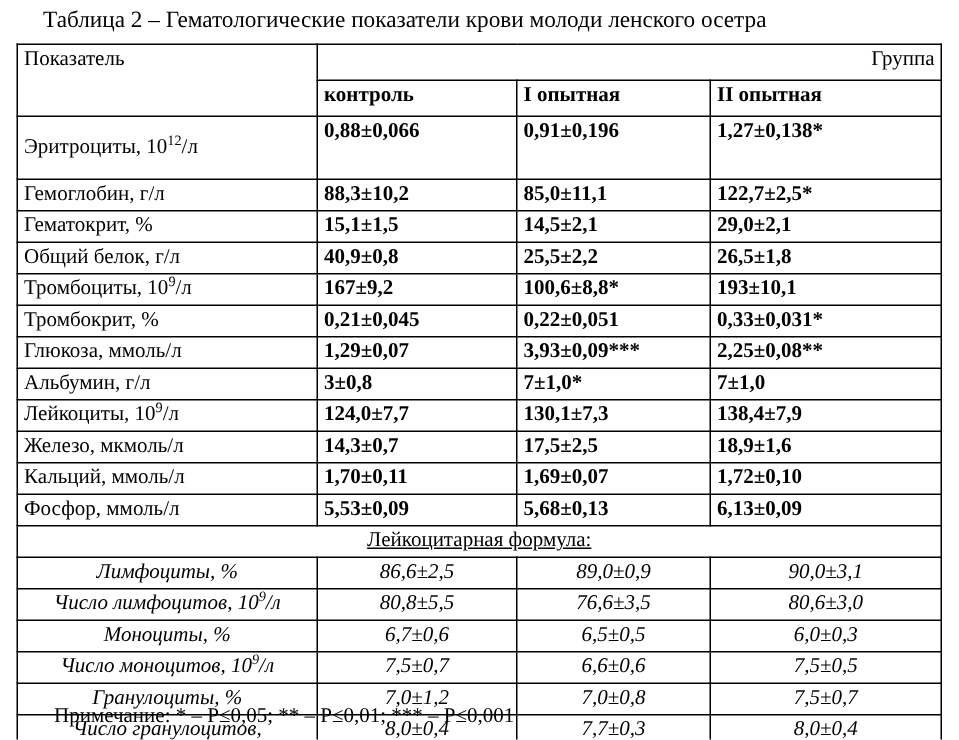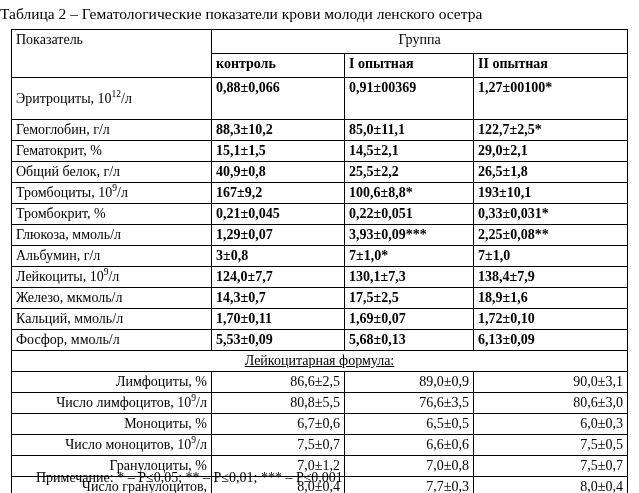--- a/index.html
+++ b/index.html
@@ -17,21 +17,21 @@
   .page {
     position: relative;
     width: 639px;
     height: 493px;
   }
   .table-caption {
     position: absolute;
     left: 0;
     top: 4px;
     width: 511px;
-    text-align: left;
+    text-align: right;
     font-size: 15.5px;
     line-height: 20px;
     white-space: nowrap;
   }
   .tbl-wrap {
     position: absolute;
     left: 11px;
     top: 29px;
     width: 616px;
   }
@@ -48,22 +48,22 @@
     line-height: 17px;
     font-size: 14px;
   }
   col.c0 { width: 200px; }
   col.c1 { width: 133px; }
   col.c2 { width: 129px; }
   col.c3 { width: 154px; }
 
   td.lbl { text-align: left; }
   td.val { text-align: left; font-weight: bold; }
-  td.ctr { text-align: right; }
-  td.grp-head { text-align: center; }
+  td.ctr { text-align: center; font-style: italic; }
+  td.grp-head { text-align: right; }
   tr.tall td { height: 38px; }
   tr.tall td.lbl { vertical-align: middle; }
   tr.hdr-a td { height: 20px; }
   tr.hdr-b td { height: 20px; }
   td.section { text-align: center; text-decoration: underline; }
   tr.twoline td { height: 36px; }
   tr.twoline td.lbl { vertical-align: top; }
   sup {
     font-size: 9.5px;
     line-height: 0;
@@ -101,22 +101,22 @@
 
         <tr class="hdr-b">
           <td class="val">контроль</td>
           <td class="val">I опытная</td>
           <td class="val">II опытная</td>
         </tr>
 
         <tr class="tall">
             <td class="lbl"><span>Эритроциты, 10</span><sup>12</sup><span>/л</span></td>
             <td class="val">0,88±0,066</td>
-            <td class="val">0,91±00369</td>
-            <td class="val">1,27±00100*</td>
+            <td class="val">0,91±0,196</td>
+            <td class="val">1,27±0,138*</td>
           </tr>
           <tr>
             <td class="lbl"><span>Гемоглобин, г/л</span></td>
             <td class="val">88,3±10,2</td>
             <td class="val">85,0±11,1</td>
             <td class="val">122,7±2,5*</td>
           </tr>
           <tr>
             <td class="lbl"><span>Гематокрит, %</span></td>
             <td class="val">15,1±1,5</td>

